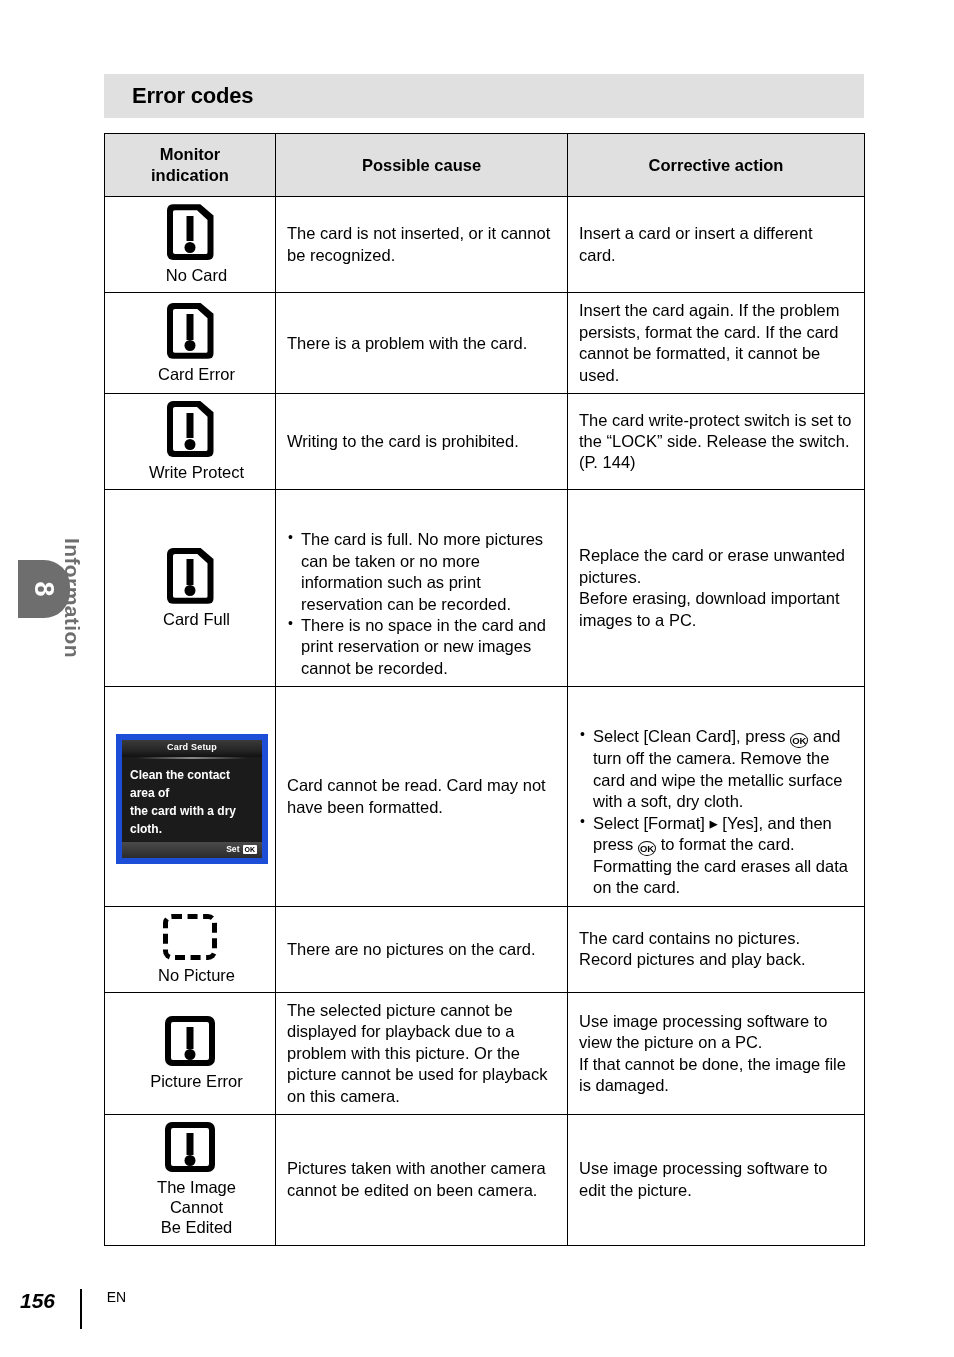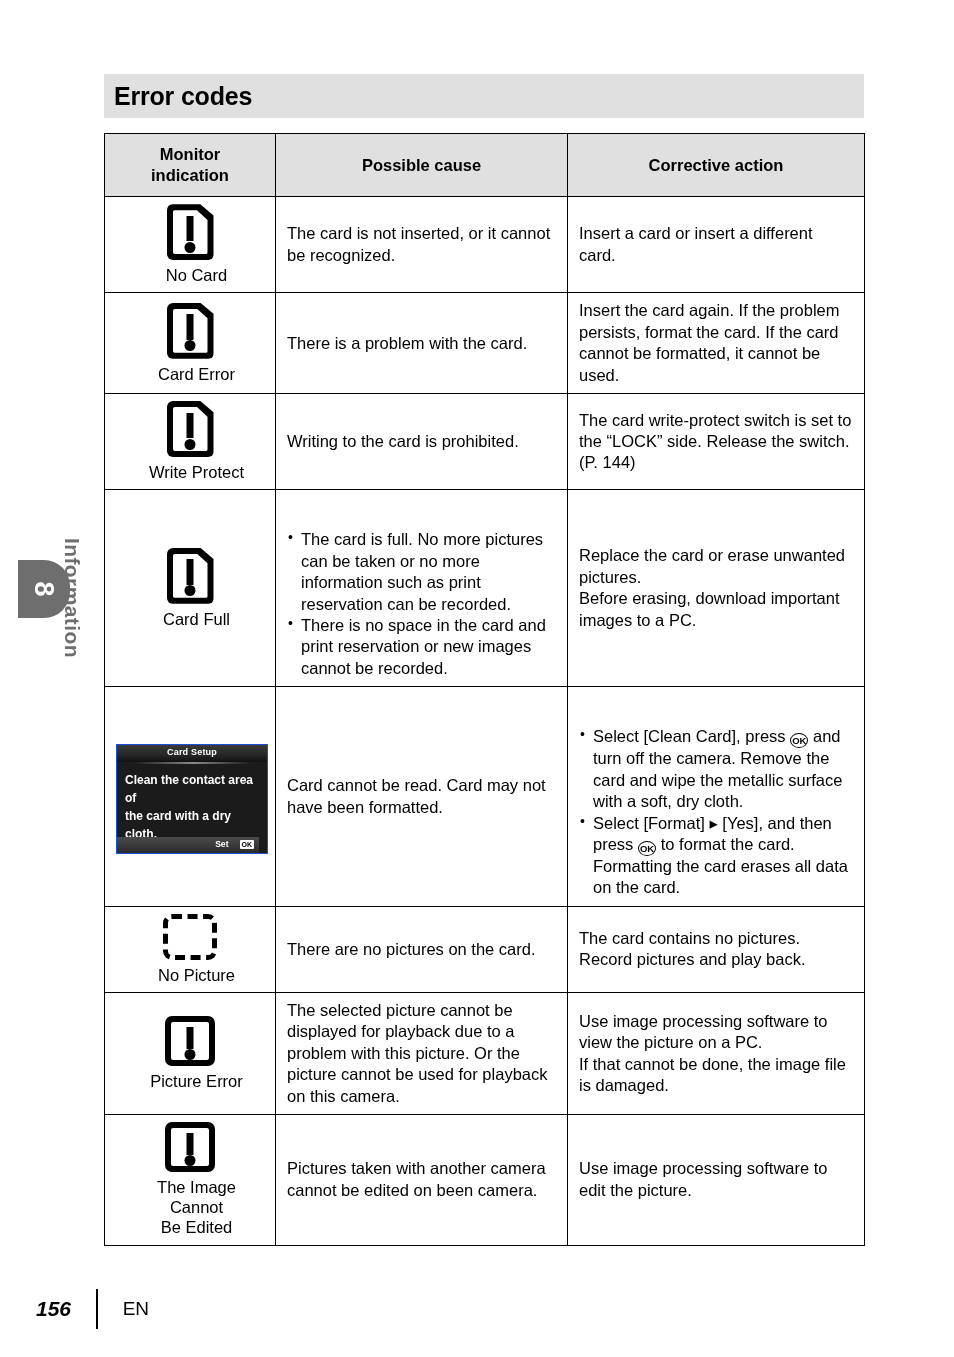--- a/index.html
+++ b/index.html
@@ -39,22 +39,22 @@
   }
 
   
   .section-title {
     position: absolute; left: 104px; top: 74px;
     width: 760px; height: 44px;
     background: #e0e0e0;
     display: flex; align-items: center;
   }
   .section-title span {
-    padding-left: 10px;
-    font-size: 25px; font-weight: bold; letter-spacing: -0.2px;
+    padding-left: 28px;
+    font-size: 22px; font-weight: bold; letter-spacing: -0.2px;
   }
 
   
   .tbl {
     position: absolute; left: 104px; top: 133px;
     width: 760px;
     border-collapse: collapse;
     table-layout: fixed;
     padding-left: 40px;
   }
@@ -122,24 +122,24 @@
     background: #000;
   }
   .ico-nopic {
     width: 54px; height: 46px; margin: 0 auto;
     border: 5px dashed #000;
     border-radius: 9px;
   }
 
   
   .monitor {
-    width: 152px; height: 110px;
+    width: 152px; height: 130px;
     margin: 4px auto 0;
     background: #1b1b1b;
-    border: 1px solid #1d4ed8;
+    border: 6px solid #1d4ed8;
     position: relative;
     font-weight: bold;
     color: #ffffff;
     overflow: hidden;
   }
   .mon-title {
     height: 17px;
     background: linear-gradient(to bottom, #3a3a3a 0%, #262626 60%, #111 100%);
     font-size: 9px;
     display: flex; align-items: center; justify-content: center;
@@ -158,27 +158,27 @@
   .mon-items { margin-top: 12px; text-align: center; }
   .mon-sel {
     margin: 0 2px;
     border: 1.4px solid #ffffff;
     background: linear-gradient(to bottom, #5e5e5e, #454545);
     font-size: 9.4px;
     padding: 1px 0 2px;
   }
   .mon-opt { font-size: 9.4px; padding-top: 1px; margin-left: 8px; }
   .mon-foot {
-    position: absolute; left: 0; right: 8px; bottom: 0;
+    position: absolute; left: 0; right: 0; bottom: 0;
     height: 16px;
     background: linear-gradient(to bottom, #4a4a4a, #2b2b2b);
     display: flex; align-items: center; justify-content: flex-end;
     padding-right: 5px;
     font-size: 8.6px;
-    gap: 11px;
+    gap: 3px;
   }
   .ok-badge {
     background: #ffffff; color: #000;
     font-size: 7px; font-weight: bold;
     padding: 0 2px; border-radius: 1px;
     line-height: 9px;
   }
 
   
   ul.blist { list-style: none; margin-top: 32px; }
@@ -197,26 +197,26 @@
     border: 1.3px solid #000; border-radius: 50%;
     font-size: 9.5px; font-weight: bold;
     line-height: 13px; height: 15px; min-width: 18px;
     text-align: center;
     vertical-align: -2px;
     padding: 0 1px;
   }
 
   
   .footer {
-    position: absolute; left: 36px; bottom: 28px;
-    display: flex; align-items: center; gap: 25px;
+    position: absolute; left: 20px; bottom: 28px;
+    display: flex; gap: 25px;
   }
   .pg-num { font-size: 21px; font-weight: bold; font-style: italic; }
   .pg-div { width: 1.6px; height: 40px; background: #000; }
-  .pg-lang { font-size: 19px; }
+  .pg-lang { font-size: 14px; }
 </style>
 </head>
 <body>
 
 <div class="page">
 
   <div class="rail">
     <div class="rail-tab">
       <div class="rail-num">8</div>
     </div>

